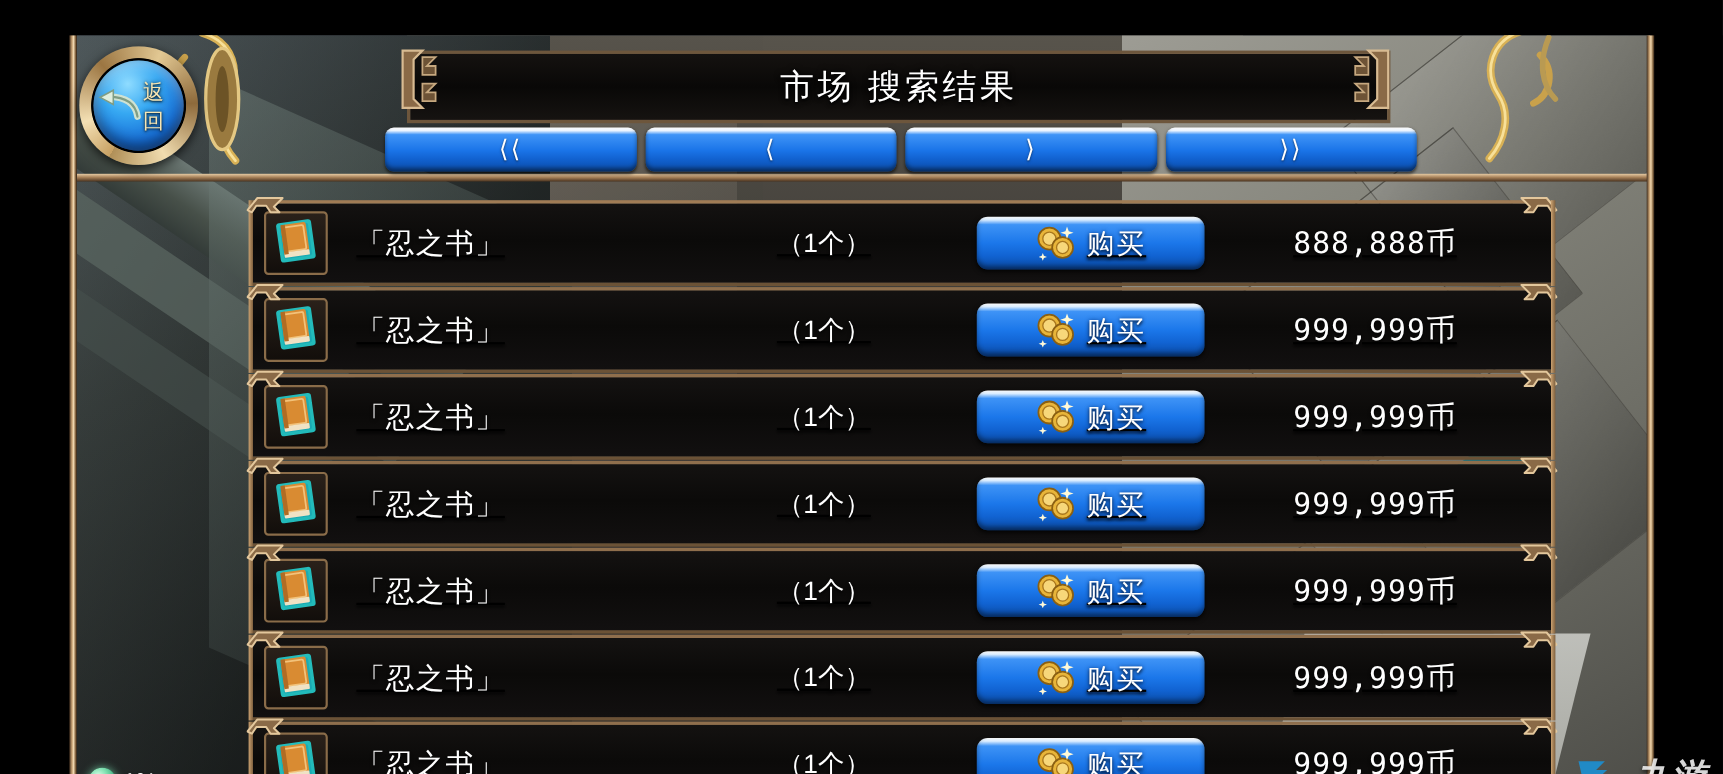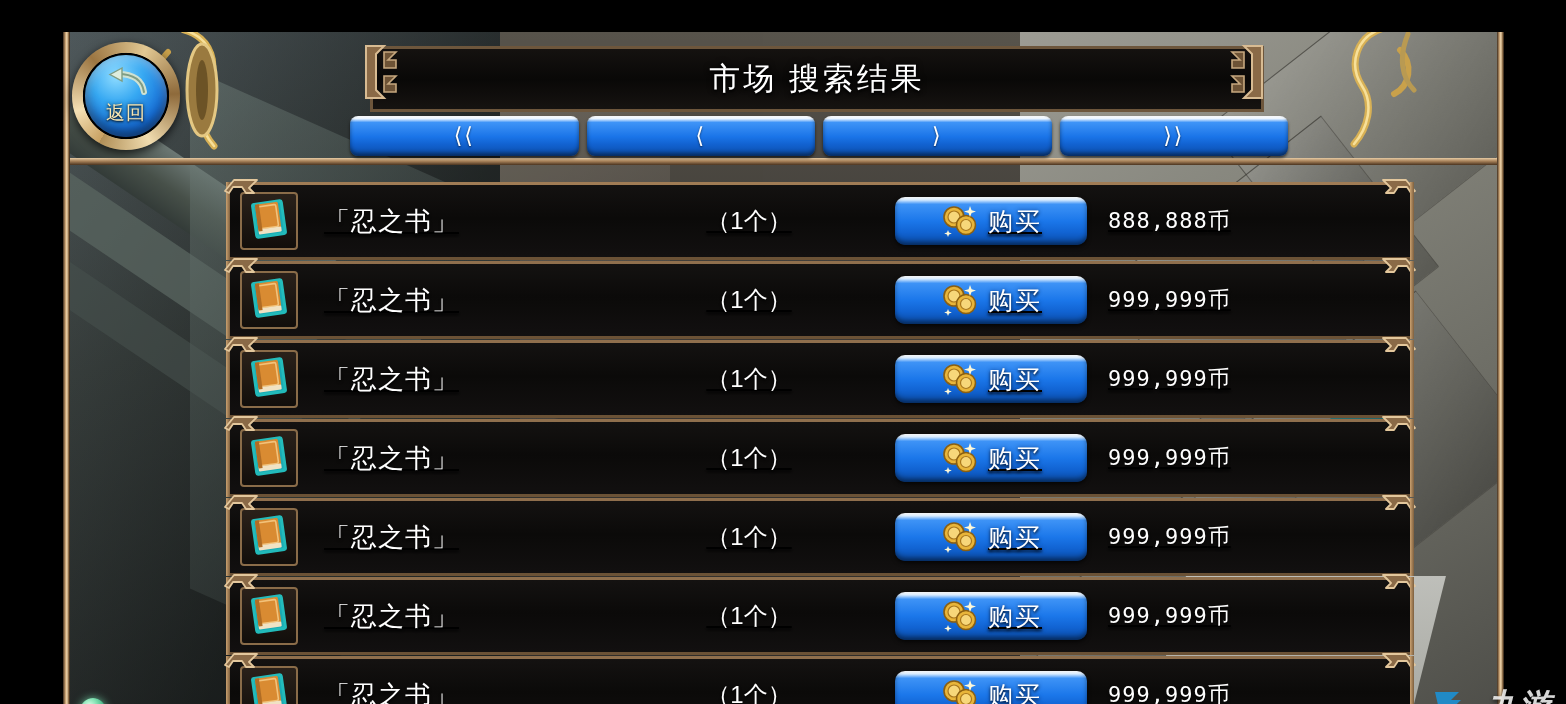--- a/index.html
+++ b/index.html
@@ -207,21 +207,21 @@
     align-items: center;
     justify-content: center;
   }
   .corner-btn .orb {
     width: 82px; height: 82px;
     border-radius: 50%;
     background:
       radial-gradient(circle at 38% 26%, #8fdcff 0%, #36a8f2 34%, #1870d8 66%, #0c3f96 100%);
     box-shadow: inset 0 -6px 12px rgba(0,0,0,.45), inset 0 5px 10px rgba(255,255,255,.35);
     display: flex;
-    flex-direction: column;
+    flex-direction: row;
     align-items: center;
     justify-content: center;
     gap: 1px;
   }
   .corner-btn .glyph { line-height: 0; }
   .corner-btn .cap {
     font-size: 19px;
     color: #f6e6b4;
     text-shadow: 0 1px 2px rgba(0,0,0,.85), 0 0 4px rgba(0,0,0,.7);
     letter-spacing: 1px;
@@ -316,21 +316,21 @@
     text-shadow: 0 2px 3px rgba(0,0,0,.9);
   }
   .cell-action {
     flex: 1 1 auto;
     display: flex;
     justify-content: center;
     align-items: center;
   }
   .buy-btn {
     position: relative;
-    width: 192px; height: 48px;
+    width: 207px; height: 48px;
     border: 0;
     border-radius: 10px;
     cursor: pointer;
     background: linear-gradient(180deg, #ffffff 0%, #d9ecff 6%, #3e93f6 15%, #1b77ea 50%, #1163d2 74%, #0a4aa3 100%);
     box-shadow: inset 0 -3px 5px rgba(0,0,0,.45), 0 2px 4px rgba(0,0,0,.7);
     display: flex;
     align-items: center;
     justify-content: center;
     gap: 6px;
     padding: 16px 6px;
@@ -346,22 +346,22 @@
   .cell-divider {
     flex: 0 0 0px;
     width: 4px;
     align-self: stretch;
     background: linear-gradient(180deg, #caa170, #7d5f3e);
     margin: 0 0;
   }
   .cell-price {
     flex: 0 0 284px;
     color: #ffffff;
-    font-size: 22px;
-    text-align: left;
+    font-size: 27px;
+    text-align: center;
     padding-right: 18px;
     letter-spacing: 1px;
     font-family: "DejaVu Sans Mono", "Liberation Mono", monospace;
     text-shadow: 0 2px 3px rgba(0,0,0,.9);
   }
   .cell-price .unit {
     font-family: "Liberation Sans", sans-serif;
   }
 
   

